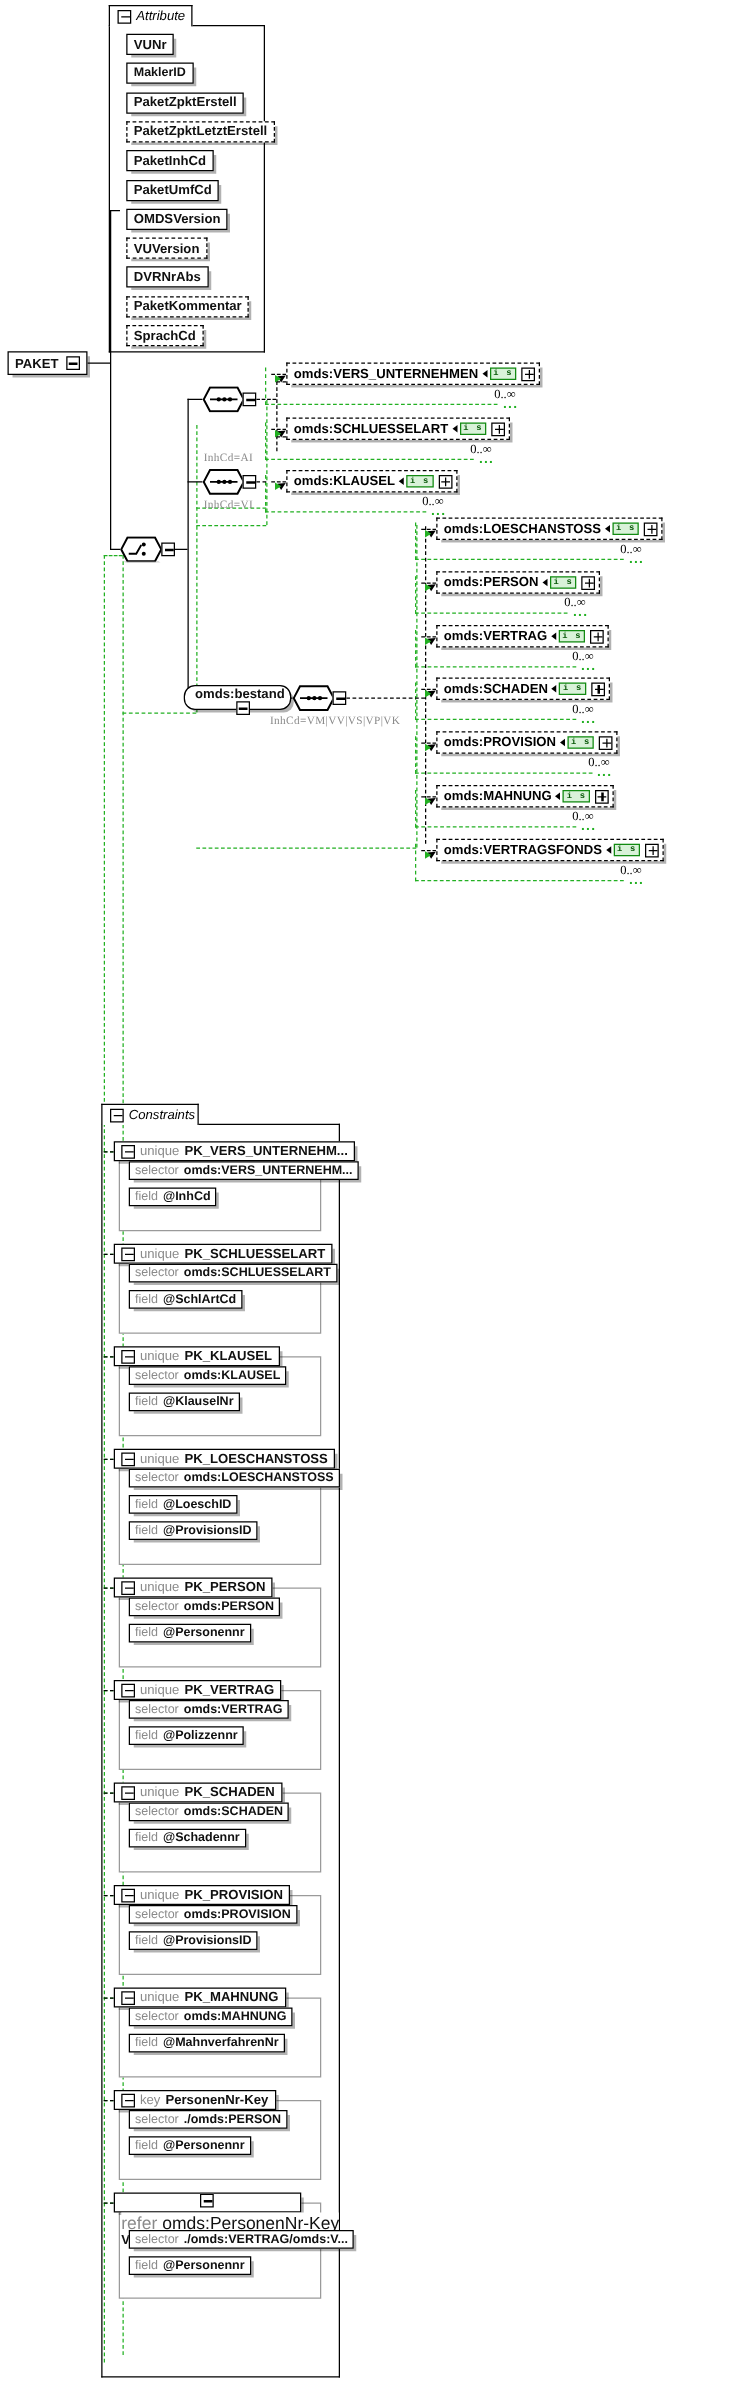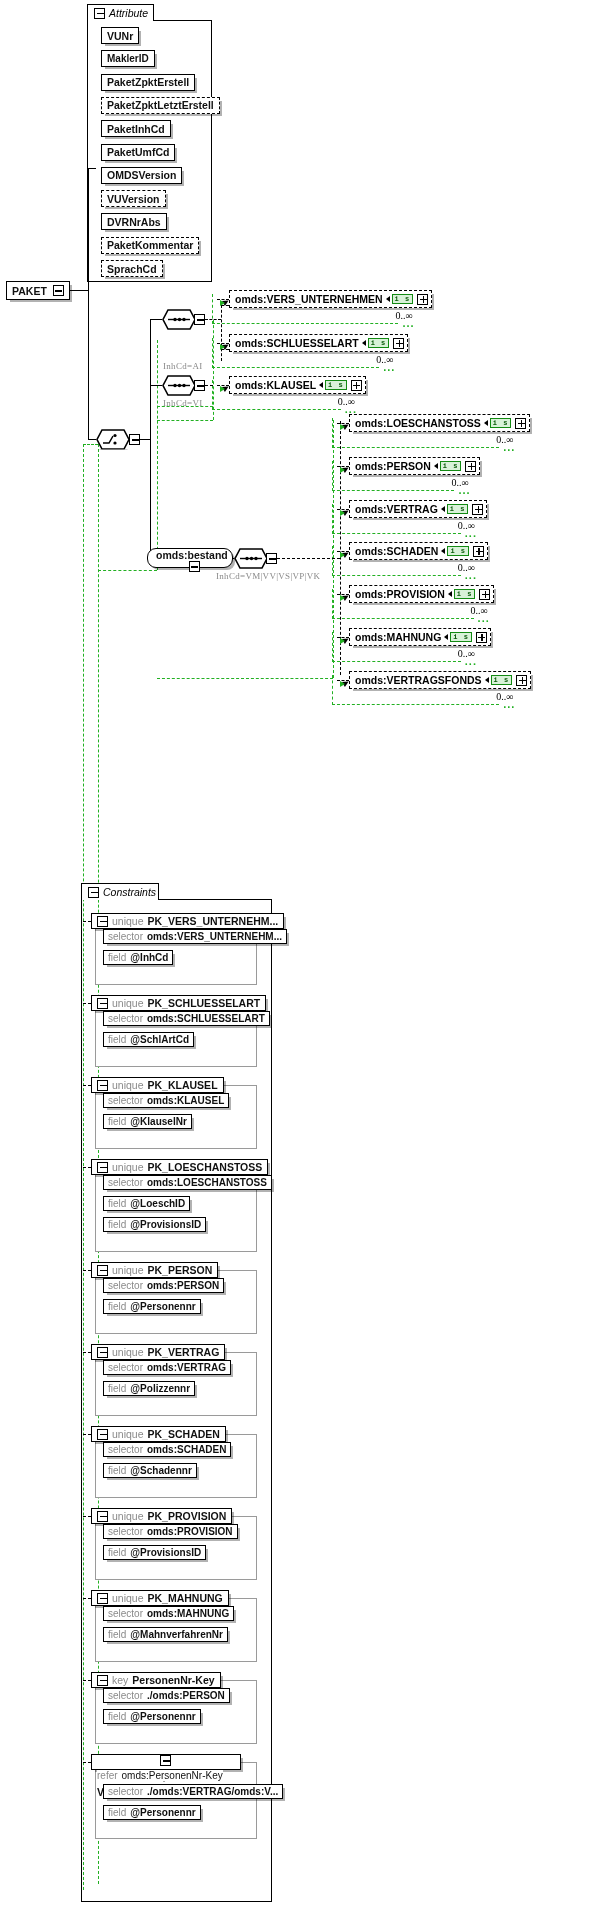--- a/index.html
+++ b/index.html
@@ -114,21 +114,21 @@
   .crow {
     position:absolute; display:flex; align-items:center; gap:4px;
     background:#fff; border:1.2px solid #000; height:15px; padding:0 4px;
     font-size:10px; z-index:6; box-shadow:3px 3px 0 -1px rgba(0,0,0,.30);
     white-space:nowrap;
   }
   .crow .kind { color:#8a8a8a; font-weight:normal; }
   .crow .val { font-weight:bold; color:#101010; }
   .crefer {
     position:absolute; display:flex; align-items:center; gap:4px;
-    font-size:10px; z-index:6; white-space:nowrap; background:#fff;text-align:center;
+    font-size:14px; z-index:6; white-space:nowrap; background:#fff;text-align:center;
   }
   .crefer .kind { color:#8a8a8a; }
   .crefer .val { color:#101010; }
 </style>
 </head>
 <body>
 
 <div class="node" id="root-node" style="left:6px; top:281px; height:19px;">
   <span>PAKET</span>
   <span class="minus" style="margin-left:6px;"></span>

